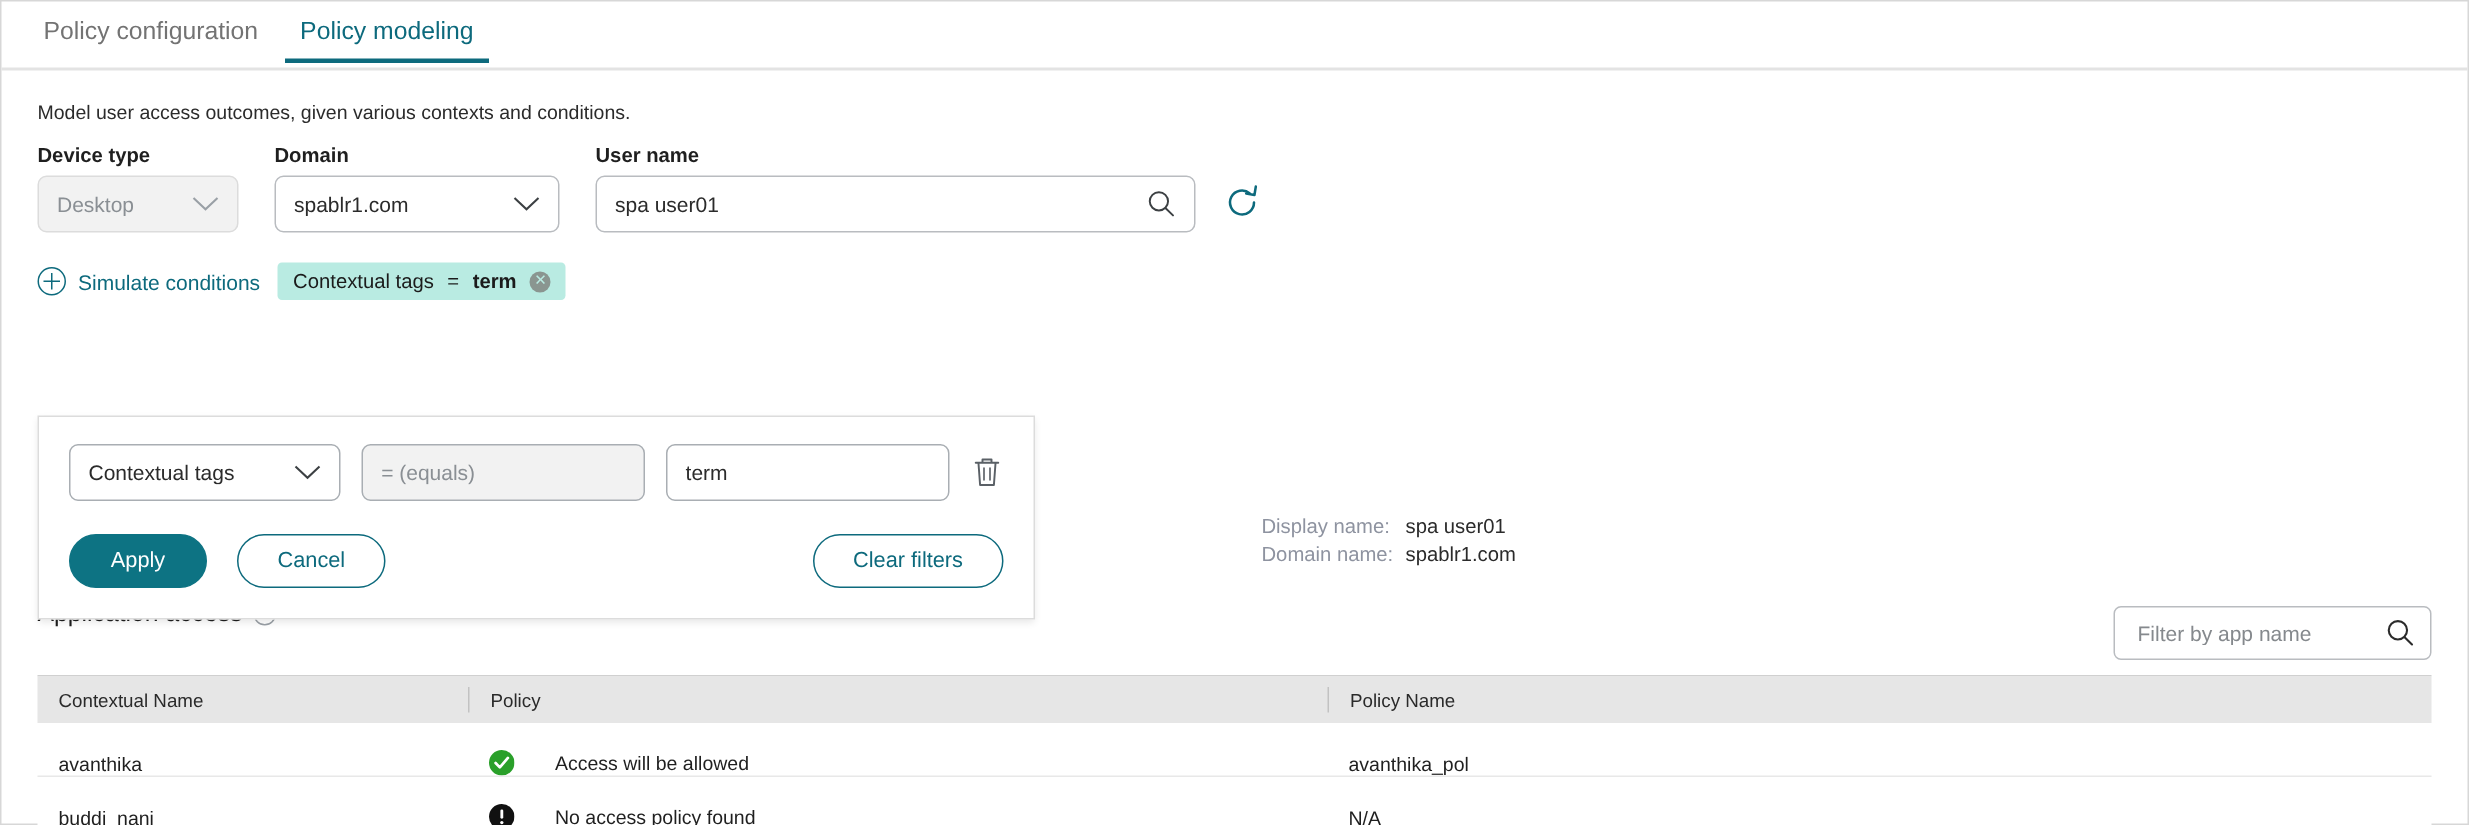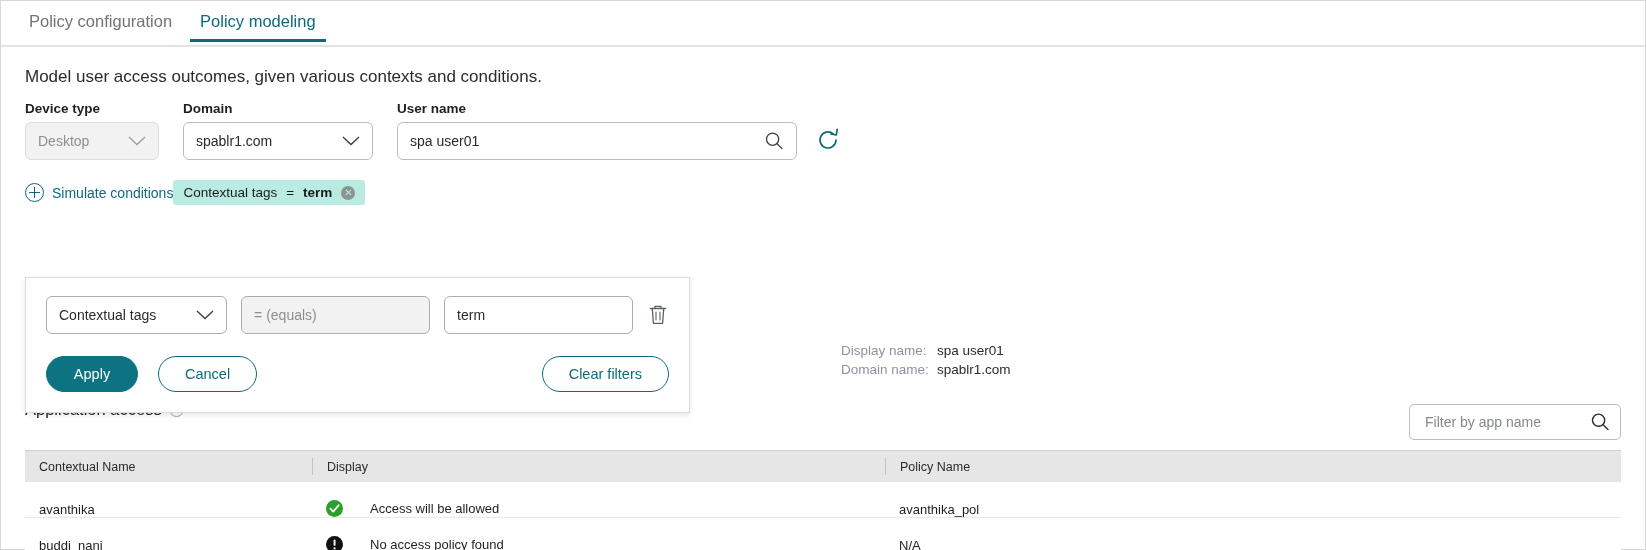--- a/index.html
+++ b/index.html
@@ -48,21 +48,21 @@
     left: 4px; right: 4px;
     bottom: -2px;
     height: 3px;
     background: #0d6a7d;
   }
 
   
   .content { padding: 0 24px; position: relative; }
 
   .lede {
-    font-size: 17px;
+    font-size: 13px;
     color: #2b2b2b;
     margin-top: 20px;
   }
 
   .fields {
     display: flex;
     align-items: flex-end;
     margin-top: 14px;
     gap: 0;
   }
@@ -117,20 +117,21 @@
     padding: 0;
     cursor: pointer;
     color: #0d6a7d;
   }
 
   
   .sim-row {
     display: flex;
     align-items: center;
     margin-top: 20px;
+    gap: 12px;
   }
   .sim-link {
     display: flex;
     align-items: center;
     gap: 8px;
     color: #0d6a7d;
     font-size: 14px;
     cursor: pointer;
     white-space: nowrap;
   }
@@ -461,21 +462,21 @@
         <svg width="20" height="20" viewBox="0 0 20 20">
             <circle cx="8.6" cy="8.2" r="6.1" fill="none" stroke="#2b2b2b" stroke-width="1.4"></circle>
             <path d="M13.1 12.8 L18 17.6" stroke="#2b2b2b" stroke-width="1.4" fill="none" stroke-linecap="round"></path>
           </svg>
       </span>
     </div>
 
     <div class="tbl">
       <div class="thead">
         <div class="th c1">Contextual Name</div>
-        <div class="th c2">Display</div>
+        <div class="th c2">Policy</div>
         <div class="th c3">Policy Name</div>
       </div>
 
       <div class="trow first">
         <div class="td c1">avanthika</div>
         <div class="td c2">
           <span class="result-cell">
             <span class="ic">
               <svg width="17" height="17" viewBox="0 0 17 17">
                   <circle cx="8.5" cy="8.5" r="8.5" fill="#2aa02a"></circle>

